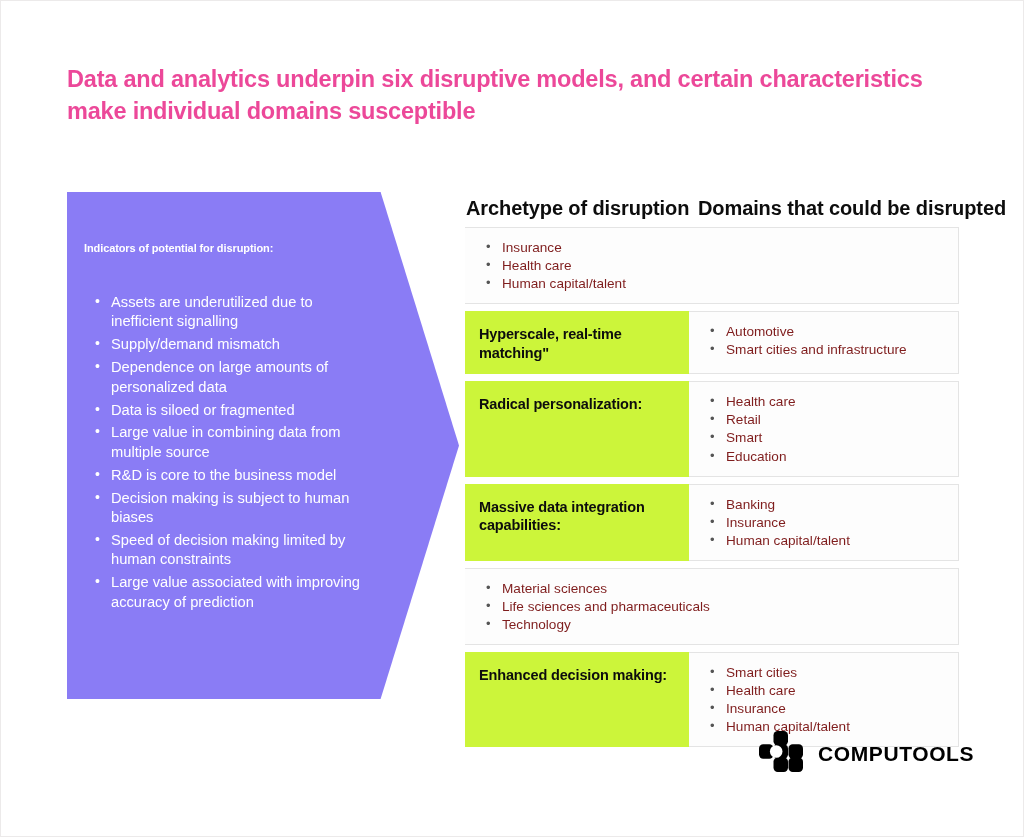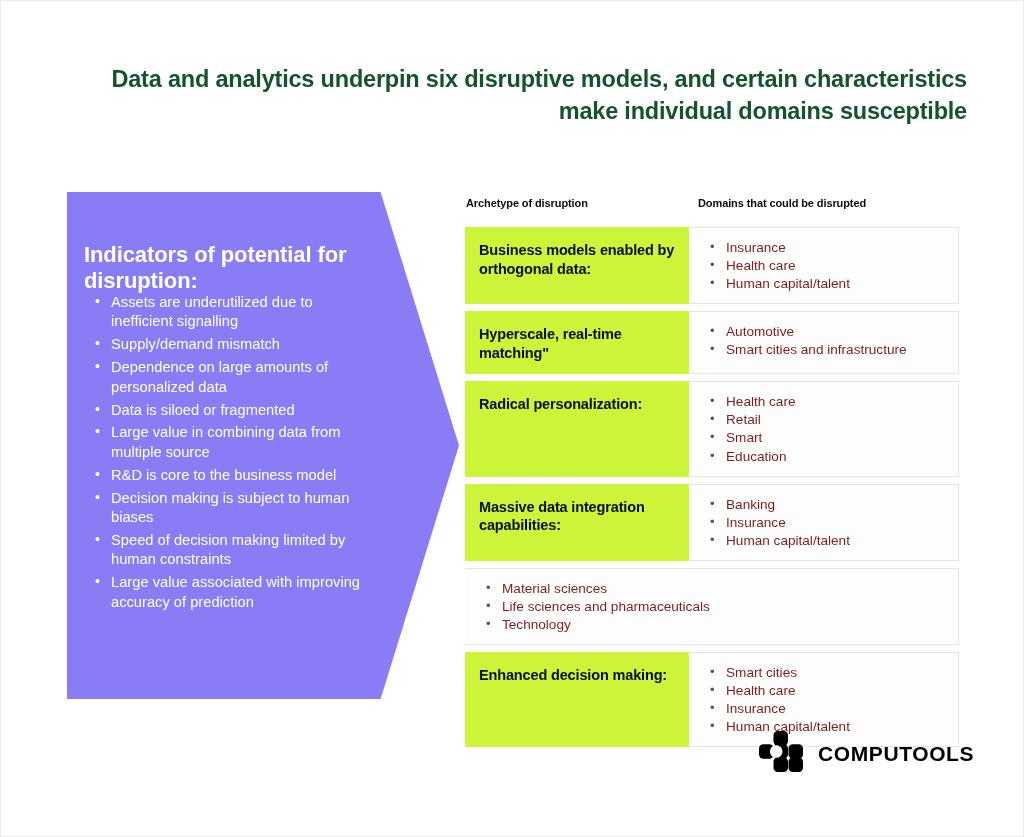--- a/index.html
+++ b/index.html
@@ -22,43 +22,42 @@
 
   
   #title {
     position: absolute;
     left: 66px;
     top: 63px;
     width: 900px;
     font-size: 23.5px;
     font-weight: bold;
     line-height: 1.35;
-    color: #14532d;
+    color: #ec4899;
     letter-spacing: -0.2px;
-    text-align: right;
   }
 
   
   #arrow-panel {
     position: absolute;
     left: 66px;
     top: 191px;
     width: 392px;
     height: 507px;
     background: #8a7cf5;
     -webkit-clip-path: polygon(0 0, 80% 0, 100% 50%, 80% 100%, 0 100%);
     clip-path: polygon(0 0, 80% 0, 100% 50%, 80% 100%, 0 100%);
   }
 
   #arrow-heading {
     position: absolute;
     left: 83px;
     top: 241px;
     width: 310px;
-    font-size: 22px;
+    font-size: 11px;
     font-weight: bold;
     color: #ffffff;
     letter-spacing: -0.1px;
   }
 
   #arrow-list {
     position: absolute;
     left: 93px;
     top: 292px;
     width: 280px;
@@ -80,21 +79,21 @@
     left: 1px;
     top: -1px;
     font-size: 14px;
     color: #ffffff;
   }
 
   
   .col-header {
     position: absolute;
     top: 196px;
-    font-size: 11px;
+    font-size: 20px;
     font-weight: bold;
     color: #0d0d0d;
     letter-spacing: -0.1px;
   }
   #header-archetype { left: 465px; }
   #header-domains   { left: 697px; }
 
   
   #table {
     position: absolute;
@@ -192,21 +191,20 @@
       <li>Decision making is subject to human biases</li>
       <li>Speed of decision making limited by human constraints</li>
       <li>Large value associated with improving accuracy of prediction</li>
     </ul>
 
   <div class="col-header" id="header-archetype">Archetype of disruption</div>
   <div class="col-header" id="header-domains">Domains that could be disrupted</div>
 
   <div id="table">
       <div class="row">
-        <div class="row-archetype">Business models enabled by orthogonal data:</div>
         <div class="row-domains">
           <ul>
             <li>Insurance</li>
             <li>Health care</li>
             <li>Human capital/talent</li>
           </ul>
         </div>
       </div>
       <div class="row">
         <div class="row-archetype">Hyperscale, real-time matching"</div>

